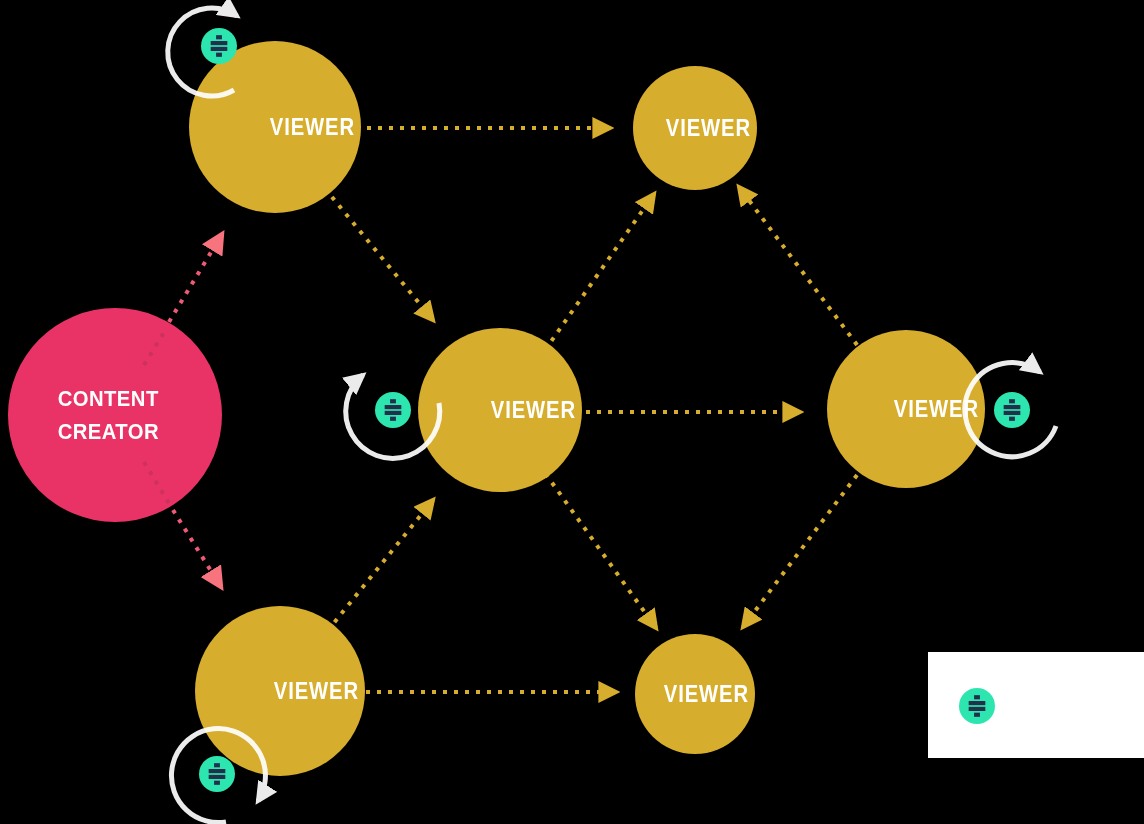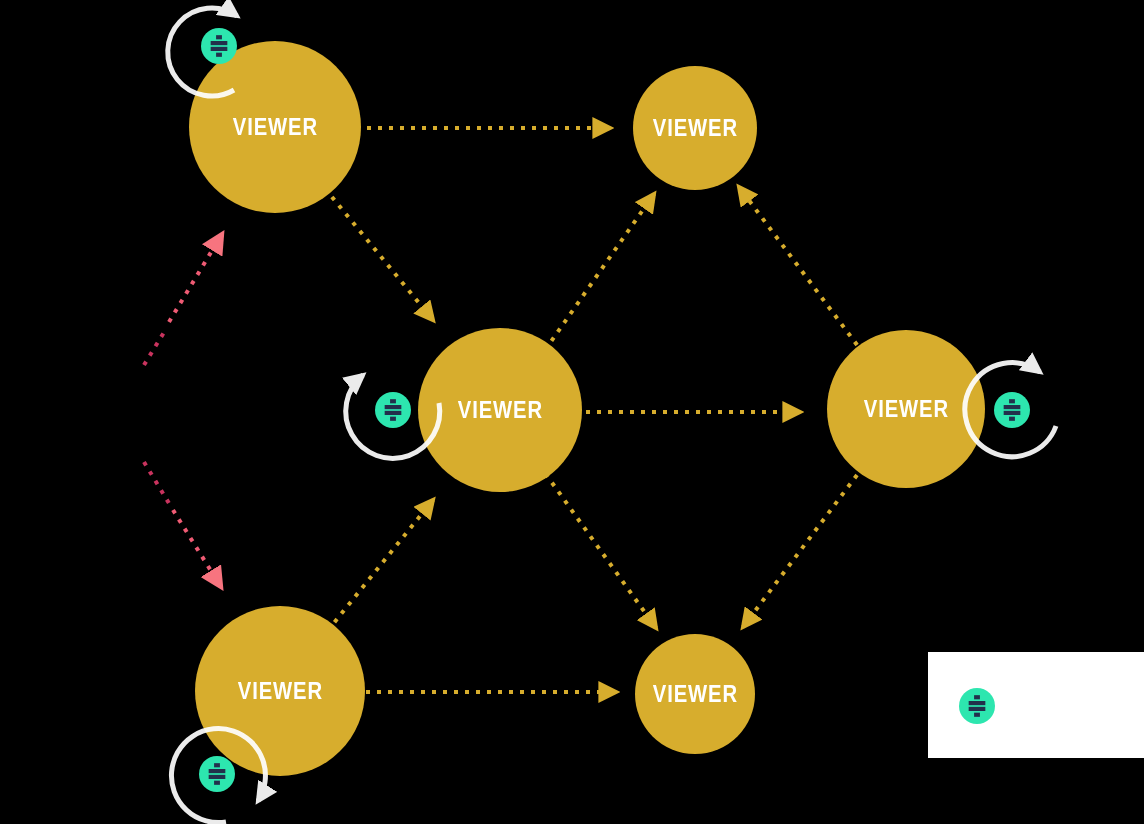--- a/index.html
+++ b/index.html
@@ -4,21 +4,21 @@
 <style>
   html,body{margin:0;padding:0;background:#000;}
   .canvas{
     position:relative;width:1144px;height:824px;background:#000;overflow:hidden;
     font-family:"Liberation Sans",sans-serif;
   }
   svg.layer{position:absolute;left:0;top:0;width:1144px;height:824px;}
   #edges-layer{z-index:1;}
   #overlay-layer{z-index:3;pointer-events:none;}
   .node{
-    position:absolute;border-radius:50%;display:flex;align-items:center;justify-content:center;
+    position:absolute;border-radius:50%;display:flex;align-items:center;justify-content:flex-end;
     color:#fff;font-weight:bold;z-index:2;
   }
   .node.viewer{background:#D7AD2D;}
   .node.creator{background:#E93366;justify-content:flex-start;}
   .viewer-label{
     font-size:23px;letter-spacing:1px;transform:scaleX(.88);transform-origin:center center;
   }
   .creator-label{
     font-size:22px;line-height:33px;letter-spacing:.5px;padding-left:54px;
     transform:scaleX(.92);transform-origin:left center;
@@ -50,20 +50,26 @@
       <line x1="520" y1="386" x2="654" y2="194" marker-end="url(#ah-yellow)"></line>
       <line x1="890" y1="389" x2="739" y2="187" marker-end="url(#ah-yellow)"></line>
       <line x1="520" y1="412" x2="800" y2="412" marker-end="url(#ah-yellow)"></line>
       <line x1="520" y1="438" x2="656" y2="628" marker-end="url(#ah-yellow)"></line>
       <line x1="890" y1="431" x2="743" y2="627" marker-end="url(#ah-yellow)"></line>
       <line x1="300" y1="665" x2="433" y2="500" marker-end="url(#ah-yellow)"></line>
       <line x1="300" y1="692" x2="616" y2="692" marker-end="url(#ah-yellow)"></line>
     </g>
   </svg>
 
+  <div class="node creator" style="left:8px;top:308px;width:214px;height:214px;">
+    <div class="creator-label">
+      <div>CONTENT</div>
+      <div>CREATOR</div>
+    </div>
+  </div>
 
   <div class="node viewer" style="left:189px;top:41px;width:172px;height:172px;">
     <span class="viewer-label">VIEWER</span>
   </div>
 
   <div class="node viewer" style="left:633px;top:66px;width:124px;height:124px;">
     <span class="viewer-label">VIEWER</span>
   </div>
 
   <div class="node viewer" style="left:418px;top:328px;width:164px;height:164px;">

